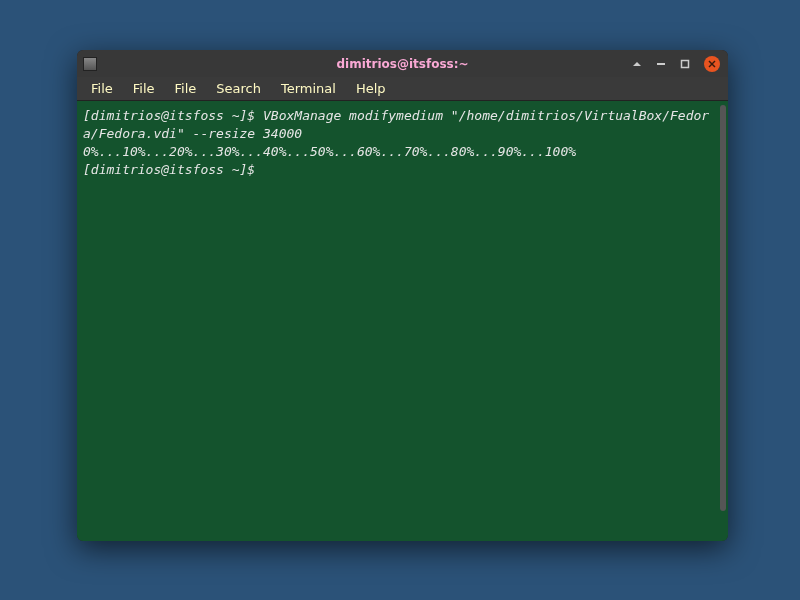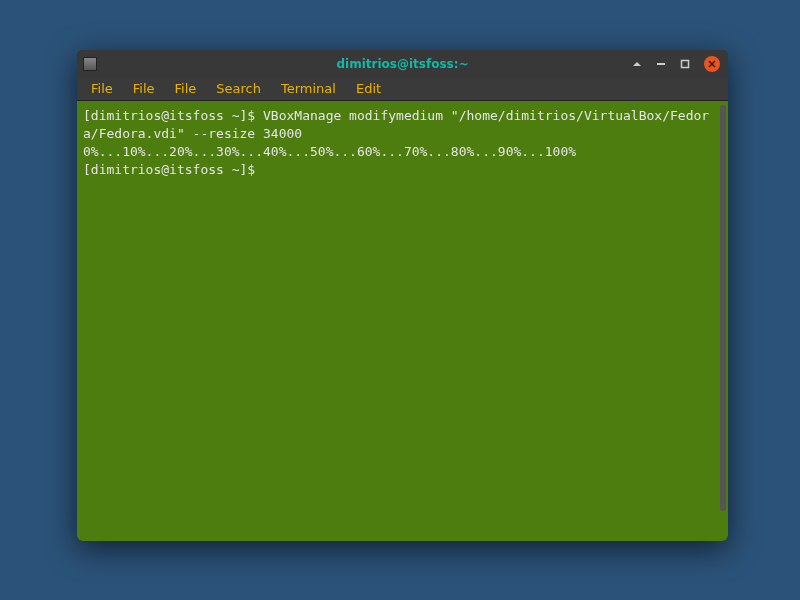--- a/index.html
+++ b/index.html
@@ -33,21 +33,21 @@
     width: 14px;
     height: 14px;
     margin-left: 6px;
     background: linear-gradient(180deg, #888 0%, #555 100%);
     border: 1px solid #222;
   }
   .title-text {
     position: absolute;
     left: 0; right: 0;
     text-align: center;
-    color: #14b8a6;
+    color: #f9a8d4;
     font-size: 12px;
     font-weight: 600;
     pointer-events: none;
   }
   .win-controls {
     position: absolute;
     right: 4px;
     top: 0;
     height: 27px;
     display: flex;
@@ -77,29 +77,30 @@
   .close-btn svg { stroke:#3a1a0c; }
   .menubar {
     height: 24px;
     background: #3a3a3a;
     display: flex;
     align-items: center;
     padding: 0 4px;
     border-bottom: 1px solid #222;
   }
   .menu-item {
-    color: #eab308;
+    color: #fef9c3;
     font-size: 13px;
     padding: 2px 10px;
     cursor: pointer;
   }
   .terminal-wrap {
     position: relative;
     height: calc(100% - 27px - 24px);
-    background: #4d7c0f;
+    background: #14532d;
+    font-style: italic;
   }
   .terminal {
     position: absolute;
     left: 0; right: 10px; top: 0; bottom: 0;
     padding: 6px 8px 6px 6px;
     font-family: "DejaVu Sans Mono","Liberation Mono",monospace;
     font-size: 13px;
     line-height: 18px;
     color: #e6e6e6;
     white-space: pre-wrap;
@@ -148,21 +149,21 @@
       </div>
     </div>
   </div>
 
   <div class="menubar">
     <span class="menu-item">File</span>
     <span class="menu-item">File</span>
     <span class="menu-item">File</span>
     <span class="menu-item">Search</span>
     <span class="menu-item">Terminal</span>
-    <span class="menu-item">Edit</span>
+    <span class="menu-item">Help</span>
   </div>
 
   <div class="terminal-wrap">
     <div class="terminal" id="term">[dimitrios@itsfoss ~]$ VBoxManage modifymedium "/home/dimitrios/VirtualBox/Fedora/Fedora.vdi" --resize 34000
 0%...10%...20%...30%...40%...50%...60%...70%...80%...90%...100%
 [dimitrios@itsfoss ~]$ </div>
     <div class="scrollbar"></div>
   </div>
 
 </div>

